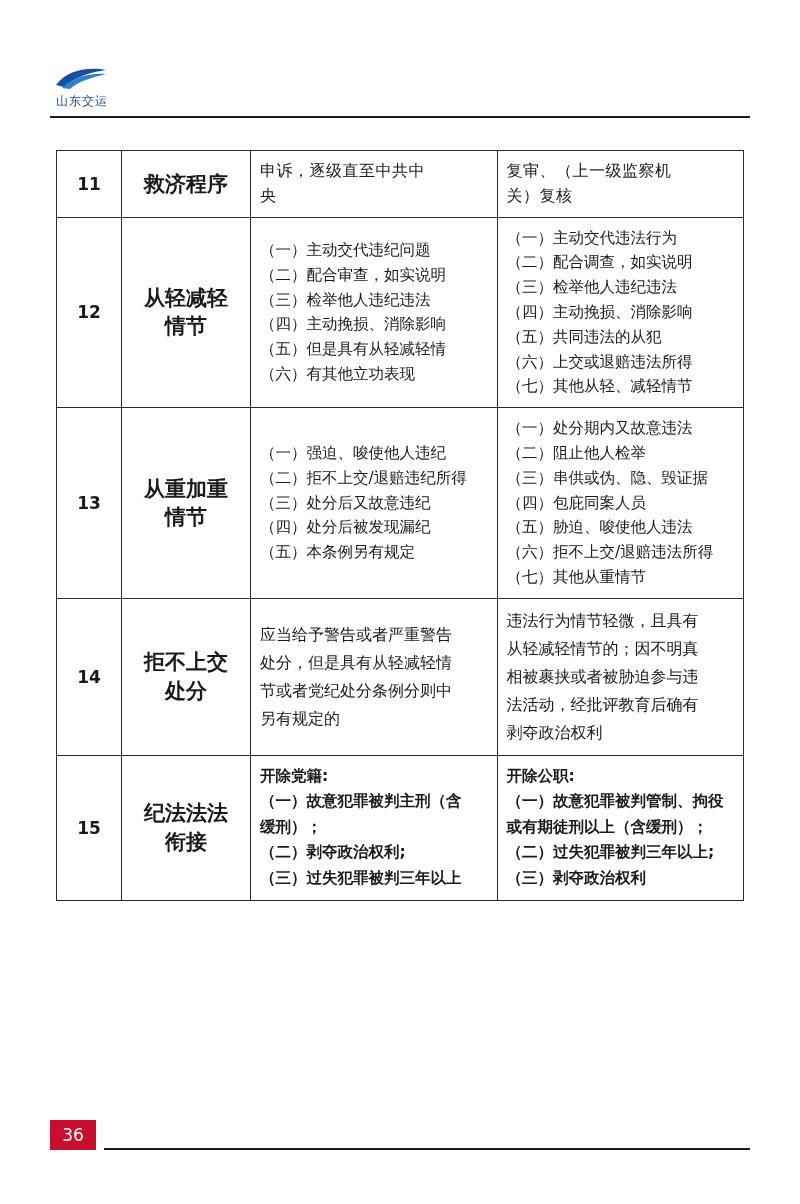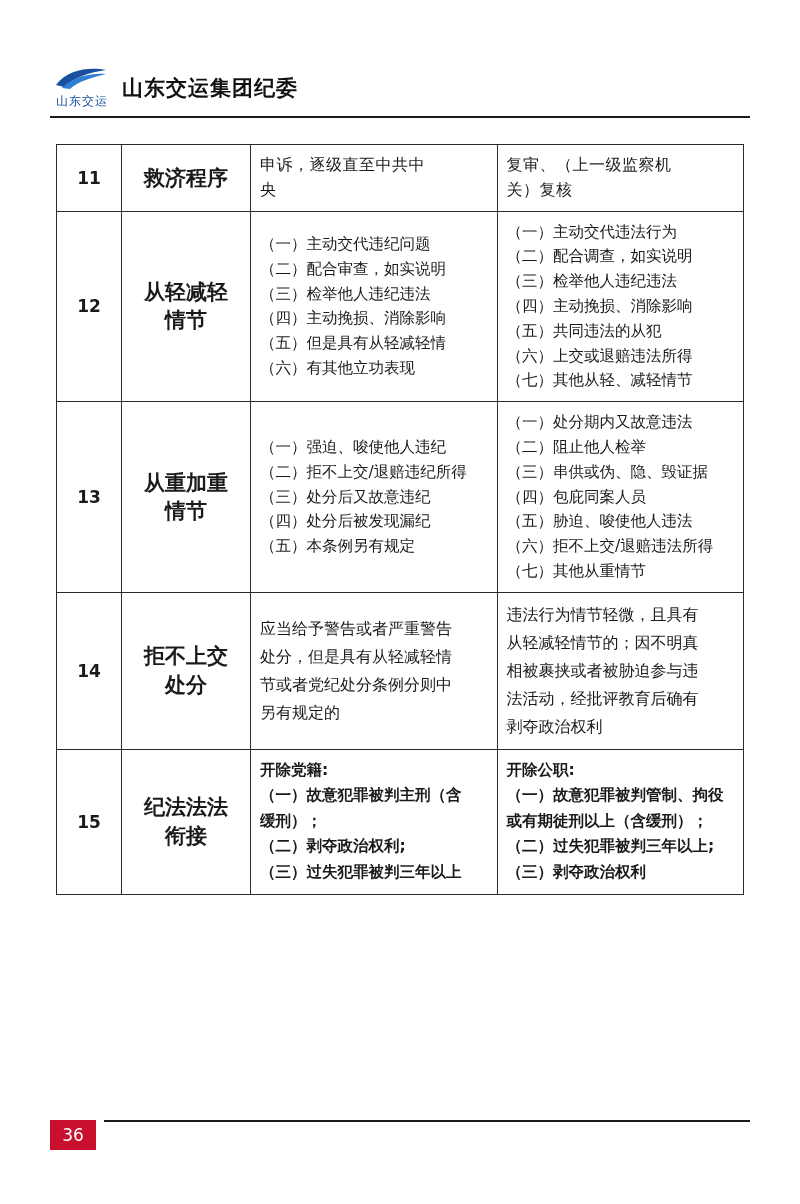--- a/index.html
+++ b/index.html
@@ -67,21 +67,21 @@
     top: 116px;
     left: 50px;
     right: 50px;
     height: 2px;
     background: #1a1a1a;
   }
 
   
   .table-wrap {
     position: absolute;
-    top: 144px;
+    top: 150px;
     left: 56px;
     width: 688px;
   }
   table.doc-table {
     border-collapse: collapse;
     width: 688px;
     table-layout: fixed;
   }
   table.doc-table td {
     border: 1px solid #2b2b2b;
@@ -135,21 +135,21 @@
   }
 
   
   .footer {
     position: absolute;
     left: 50px;
     right: 50px;
     bottom: 54px;
     height: 30px;
     display: flex;
-    align-items: flex-start;
+    align-items: flex-end;
   }
   .page-badge {
     width: 46px;
     height: 30px;
     background: #c8102e;
     color: #ffffff;
     font-size: 17px;
     display: flex;
     align-items: center;
     justify-content: center;
@@ -169,21 +169,20 @@
 <div class="page">
 
   <div class="header">
     <div class="logo-wrap">
       <svg class="logo-swoosh" viewBox="0 0 54 22">
         <path d="M2 18 C14 2, 36 0, 52 3 C38 5, 20 10, 10 20 Z" fill="#1a4ea0"></path>
         <path d="M8 21 C20 9, 38 6, 52 7 C40 10, 24 14, 16 22 Z" fill="#2f7fd0"></path>
       </svg>
       <div class="logo-text">山东交运</div>
     </div>
-    <div class="header-title">山东交运集团纪委</div>
   </div>
   <div class="header-rule"></div>
 
   <div class="table-wrap">
     <table class="doc-table">
       <tbody>
         <tr class="row-11">
           <td class="col-num">11</td>
           <td class="col-label">
               <span class="cell-lines" style="white-space:pre-line">救济程序</span>

